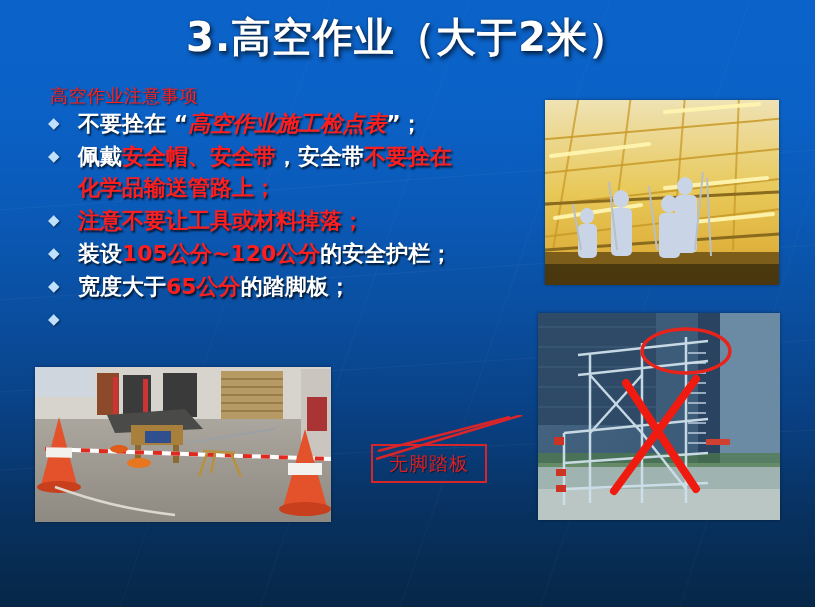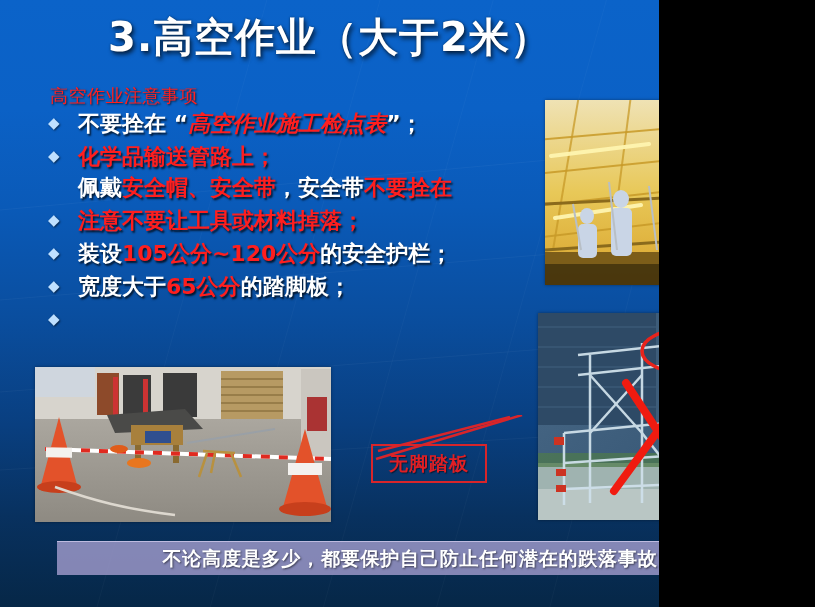--- a/index.html
+++ b/index.html
@@ -2,21 +2,21 @@
 <html><head>
 <meta charset="utf-8">
 <style>
   html, body {
     margin: 0;
     padding: 0;
     background: #000;
   }
   #slide {
     position: relative;
-    width: 659px;
+    width: 815px;
     height: 607px;
     overflow: hidden;
     font-family: "DejaVu Sans", "Liberation Sans", sans-serif;
     background: linear-gradient(180deg,
         #0b63c9 0%,
         #0b61c6 18%,
         #0a5ab8 34%,
         #0a4e9f 52%,
         #093f80 70%,
         #08315f 85%,
@@ -100,21 +100,21 @@
   .anno-box {
     position: absolute;
     left: 371px; top: 444px;
     width: 112px; height: 35px;
     border: 2px solid #d8252a;
     display: flex;
     align-items: center;
     justify-content: center;
     color: #e01f24;
     font-size: 19px;
-    font-weight: bold;
+    font-weight: normal;
     letter-spacing: 1px;
     text-shadow: 1px 1px 1px rgba(0,0,0,.5);
   }
   .anno-line {
     position: absolute;
     left: 350px; top: 415px;
     width: 250px; height: 80px;
     pointer-events: none;
   }
 
@@ -165,22 +165,22 @@
   <div class="bullets" id="bullet-list">
       <div class="brow">
         <div class="bul">◆</div>
         <div class="btext">
           <div><span class="w">不要拴在</span><span class="w"> “</span><span class="r it">高空作业施工检点表</span><span class="w">”</span><span class="w">；</span></div>
         </div>
       </div>
       <div class="brow">
         <div class="bul">◆</div>
         <div class="btext">
+          <div><span class="w">佩戴</span><span class="r">安全帽、安全带</span><span class="w">，安全带</span><span class="r">不要拴在</span></div>
           <div><span class="r">化学品输送管路上；</span></div>
-          <div><span class="w">佩戴</span><span class="r">安全帽、安全带</span><span class="w">，安全带</span><span class="r">不要拴在</span></div>
         </div>
       </div>
       <div class="brow">
         <div class="bul">◆</div>
         <div class="btext">
           <div><span class="r">注意不要让工具或材料掉落；</span></div>
         </div>
       </div>
       <div class="brow">
         <div class="bul">◆</div>
@@ -399,17 +399,14 @@
     <g stroke="#d8252a" stroke-width="2.5" fill="none">
       <line x1="28" y1="36" x2="160" y2="2"></line>
       <line x1="26" y1="44" x2="172" y2="0"></line>
     </g>
   </svg>
 
   <div class="anno-box">
     <span>无脚踏板</span>
   </div>
 
-  <div class="banner">
-    <span>不论高度是多少，都要保护自己防止任何潜在的跌落事故</span>
-  </div>
 
 </div>
 
 </body></html>

